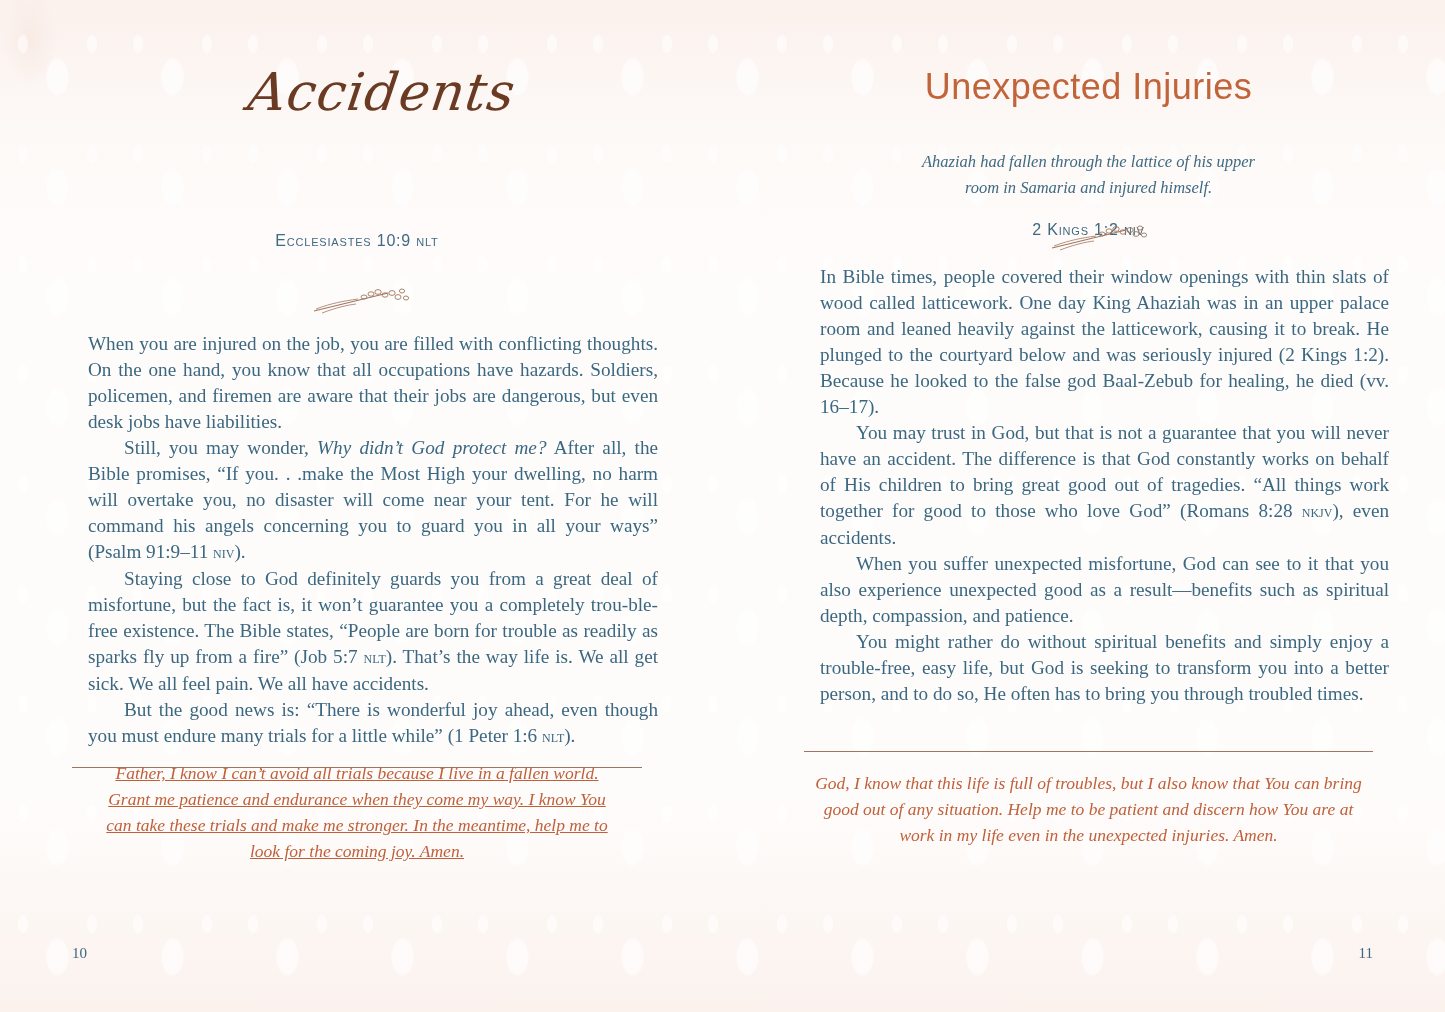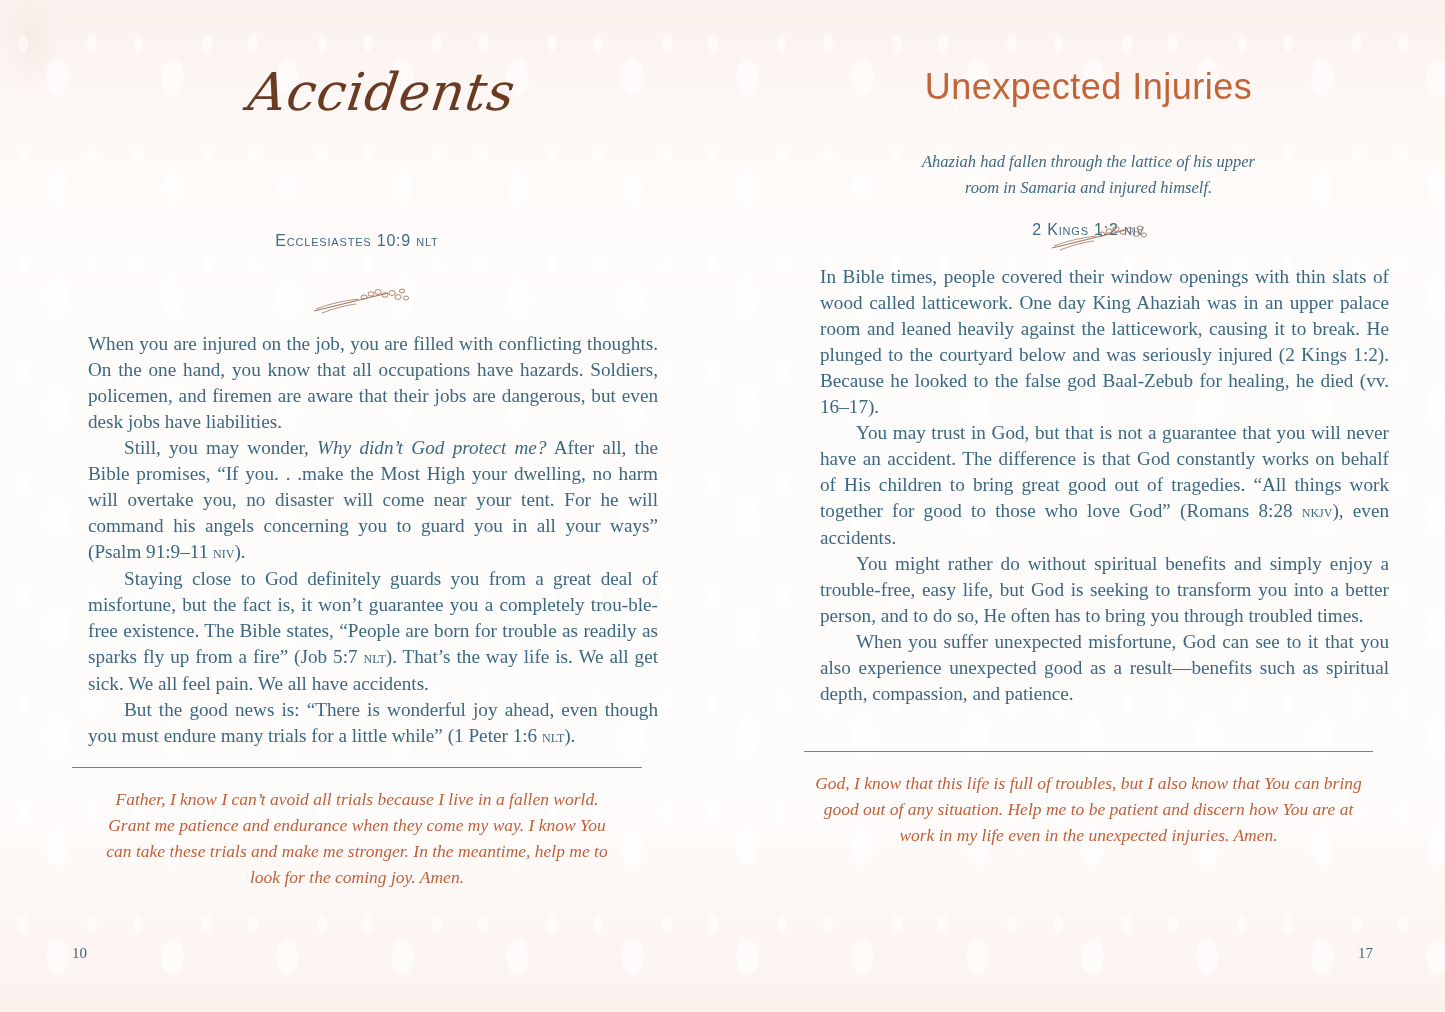--- a/index.html
+++ b/index.html
@@ -119,21 +119,21 @@
     .prayer {
       position: absolute;
       left: 0; width: 100%;
       text-align: center;
       color: #c0603a;
       font-family: "Liberation Serif", serif;
       font-style: italic;
       font-size: 17.5px;
       line-height: 26px;
     }
-    .page-left .prayer { top: 786px; padding: 0 30px; box-sizing: border-box; }
+    .page-left .prayer { top: 760px; padding: 0 30px; box-sizing: border-box; text-decoration: underline; }
     .page-right .prayer { top: 770px; padding: 0 4px; box-sizing: border-box; }
 
     .folio {
       position: absolute;
       top: 945px;
       color: #3b6880;
       font-family: "Liberation Serif", serif;
       font-size: 15px;
     }
     .page-left .folio { left: 0; }
@@ -202,22 +202,22 @@
       <ellipse cx="84" cy="8" rx="3.2" ry="2.4"></ellipse>
       <ellipse cx="90" cy="12" rx="3" ry="2.4"></ellipse>
       <ellipse cx="94" cy="6" rx="2.6" ry="2"></ellipse>
       <ellipse cx="98" cy="13" rx="2.6" ry="2"></ellipse>
     </g>
   </svg>
 
   <div class="body-text">
     <p><span>In Bible times, people covered their window openings with thin slats of wood called latticework. One day King Ahaziah was in an upper palace room and leaned heavily against the latticework, causing it to break. He plunged to the courtyard below and was seriously injured (2 Kings 1:2). Because he looked to the false god Baal-Zebub for healing, he died (vv. 16–17).</span></p>
     <p><span>You may trust in God, but that is not a guarantee that you will never have an accident. The difference is that God constantly works on behalf of His children to bring great good out of tragedies. “All things work together for good to those who love God” (Romans 8:28 </span><span class="sc">nkjv</span><span>), even accidents.</span></p>
+    <p><span>When you suffer unexpected misfortune, God can see to it that you also experience unexpected good as a result—benefits such as spiritual depth, compassion, and patience.</span></p>
     <p><span>You might rather do without spiritual benefits and simply enjoy a trouble-free, easy life, but God is seeking to transform you into a better person, and to do so, He often has to bring you through troubled times.</span></p>
-    <p><span>When you suffer unexpected misfortune, God can see to it that you also experience unexpected good as a result—benefits such as spiritual depth, compassion, and patience.</span></p>
   </div>
 
   <div class="rule"></div>
 
   <div class="prayer">God, I know that this life is full of troubles, but I also know that You can bring good out of any situation. Help me to be patient and discern how You are at work in my life even in the unexpected injuries. Amen.</div>
 
-  <div class="folio">17</div>
+  <div class="folio">11</div>
 </section>
 
 </body></html>

